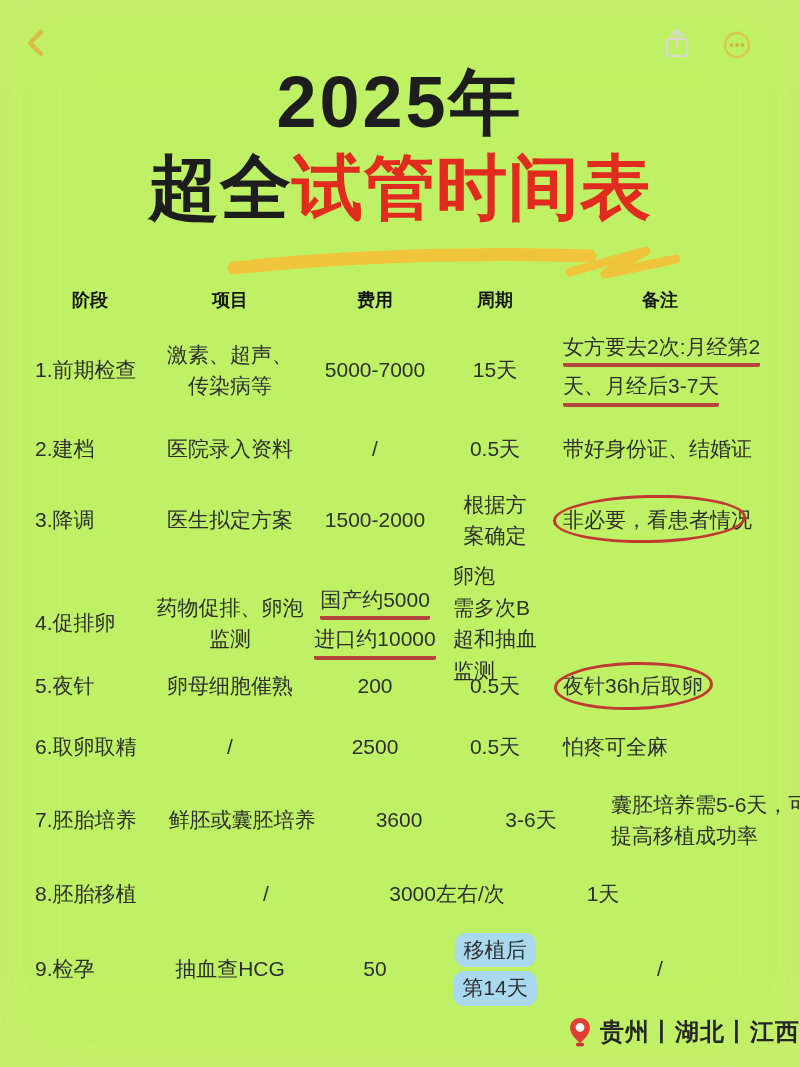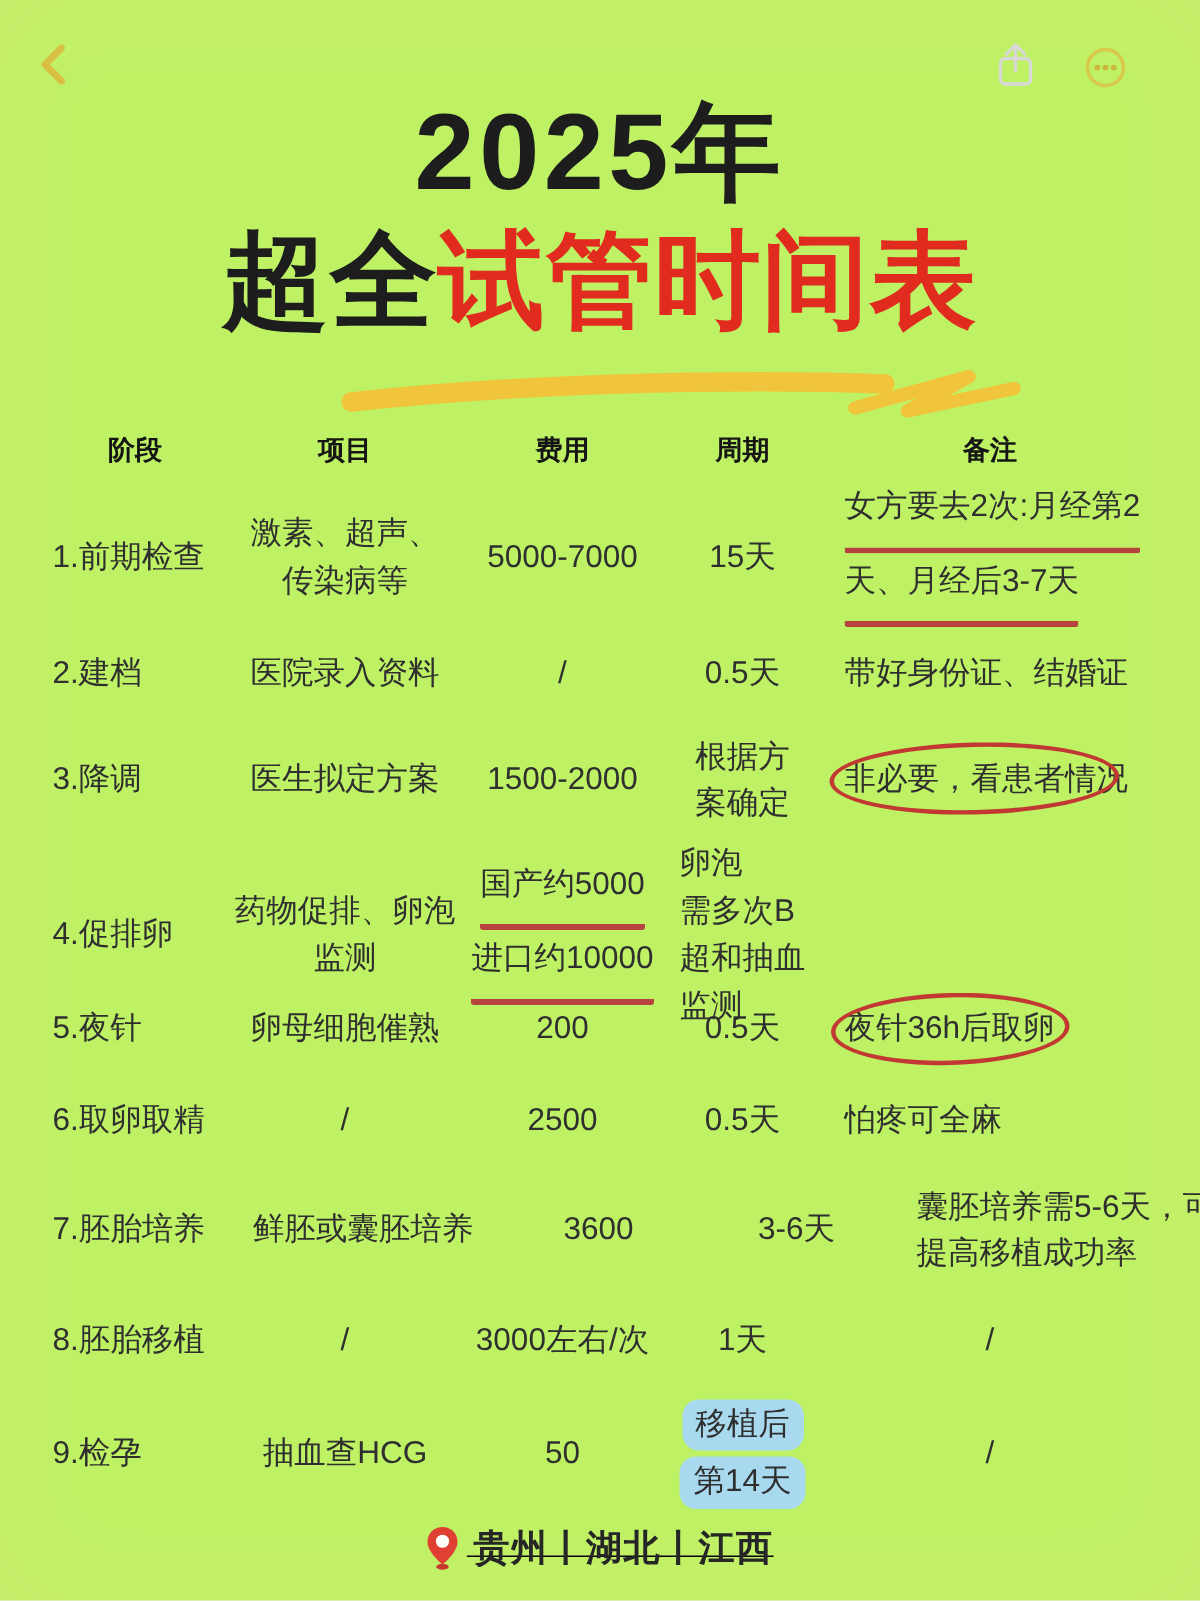--- a/index.html
+++ b/index.html
@@ -21,35 +21,35 @@
   .t2 { font-size:71px; font-weight:900; letter-spacing:1px; line-height:1.05; margin-top:9px; position:relative; z-index:2; }
   .t2 .black { color:#1d1d1d; }
   .t2 .red { color:#e02b1e; }
   .swoosh { position:absolute; left:222px; top:241px; z-index:1; }
   
   .ivf-table { position:absolute; top:278px; left:30px; width:740px; }
   .tr { display:grid; grid-template-columns:120px 160px 130px 110px 220px; align-items:center; }
   .row-header { height:44px; }
   .row-1 { height:96px; } .row-2 { height:62px; } .row-3 { height:80px; }
   .row-4 { height:96px; } .row-5 { height:60px; } .row-6 { height:62px; }
-  .row-7 { height:84px;gap:12px; } .row-8 { height:64px; } .row-9 { height:86px; }
+  .row-7 { height:84px;gap:12px; } .row-8 { height:64px;gap:36px; } .row-9 { height:86px; }
   .th { font-size:18px; font-weight:700; color:#151515; text-align:center; }
   .td { font-size:21px; color:#2f2f2f; line-height:1.5; text-align:center; }
   .td .line { display:block; }
   .td.stage { text-align:left; padding-left:5px; }
   .td.note { text-align:left; padding-left:13px; }
   .td.note.center { text-align:center; padding-left:0; }
-  .u-red { display:inline-block; border-bottom:4px solid #b5433e; border-radius:2px; padding-bottom:11px; margin-bottom:3px; }
+  .u-red { display:inline-block; border-bottom:4px solid #b5433e; border-radius:2px; padding-bottom:1px; margin-bottom:3px; }
   .circled { position:relative; display:inline-block; white-space:nowrap; }
   .circled .ellipse { position:absolute; border:3px solid #c23832; border-radius:50%; pointer-events:none; }
   .ellipse-wide { left:-10px; right:6px; top:-9px; bottom:-7px; transform:rotate(-1.2deg); }
   .ellipse-small { left:-9px; right:-10px; top:-8px; bottom:-8px; transform:rotate(-1.5deg); }
   .hl-blue { display:inline-block; background:#a8d9ee; color:#2f2f2f; padding:1px 9px 2px; border-radius:11px; margin:2px 0; }
   
-  .footer { position:absolute; top:1016px; left:0; width:100%; text-align:center;text-decoration:underline; }
+  .footer { position:absolute; top:1016px; left:0; width:100%; text-align:right; }
   .footer .loc-text { font-size:24px; font-weight:700; color:#262626; letter-spacing:1px; vertical-align:middle; }
   .footer svg { vertical-align:middle; margin-right:5px; }
 </style>
 </head>
 <body>
 
 <div class="page">
 
   <button class="nav-btn back-btn">
     <span>

